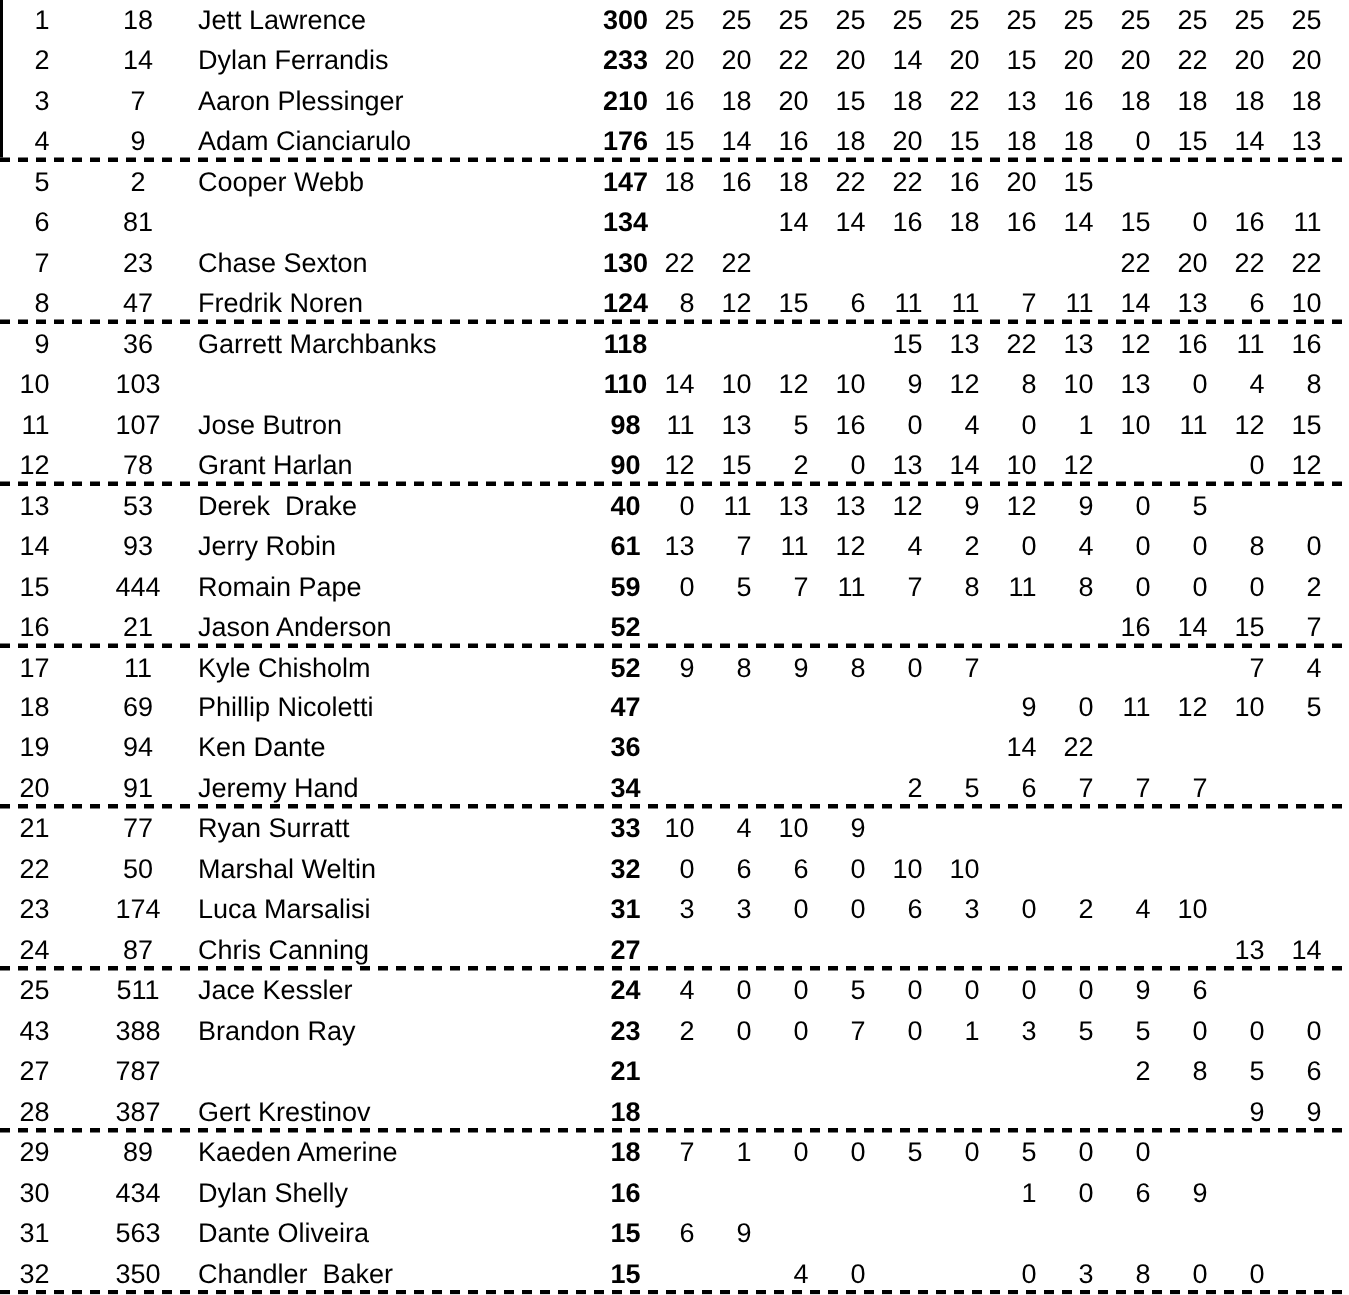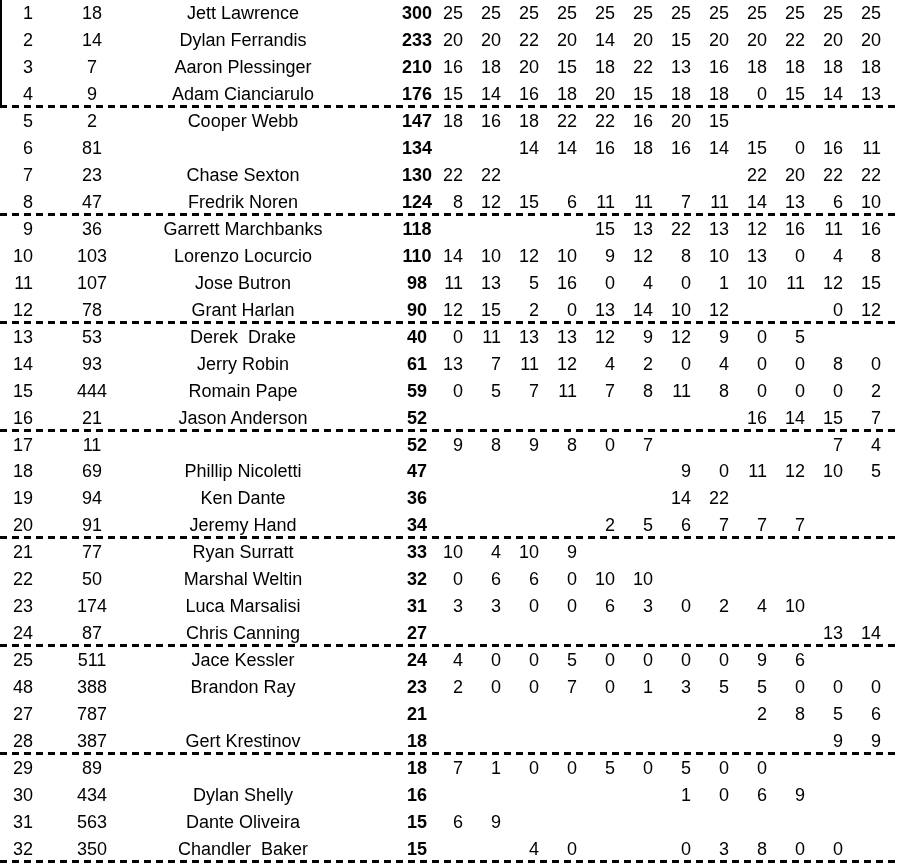--- a/index.html
+++ b/index.html
@@ -16,21 +16,21 @@
   .cell {
     position: absolute;
     top: 0;
     height: 26.97px;
     line-height: 26.97px;
     font-size: 18px;
     white-space: pre;
   }
   .pos   { left: 0;     width: 33px;  text-align: right;  }
   .num   { left: 62px;  width: 60px;  text-align: center; }
-  .name  { left: 112px; width: 262px; text-align: center;   }
+  .name  { left: 132px; width: 262px; text-align: left;   }
   .total { left: 387px; width: 60px;  text-align: center; font-weight: bold; }
   .score { width: 38px; text-align: right; }
   .divider {
     position: absolute;
     left: 0;
     width: 899px;
     height: 3px;
     background: repeating-linear-gradient(to right, #000 0, #000 7px, transparent 7px, transparent 12px);
   }
   .left-border {
@@ -204,21 +204,20 @@
         <div class="cell score" style="left: 653px;">22</div>
         <div class="cell score" style="left: 691px;">13</div>
         <div class="cell score" style="left: 729px;">12</div>
         <div class="cell score" style="left: 767px;">16</div>
         <div class="cell score" style="left: 805px;">11</div>
         <div class="cell score" style="left: 843px;">16</div>
       </div>
       <div class="row">
         <div class="cell pos">10</div>
         <div class="cell num">103</div>
-        <div class="cell name">Lorenzo Locurcio</div>
         <div class="cell total">110</div>
         <div class="cell score" style="left: 425px;">14</div>
         <div class="cell score" style="left: 463px;">10</div>
         <div class="cell score" style="left: 501px;">12</div>
         <div class="cell score" style="left: 539px;">10</div>
         <div class="cell score" style="left: 577px;">9</div>
         <div class="cell score" style="left: 615px;">12</div>
         <div class="cell score" style="left: 653px;">8</div>
         <div class="cell score" style="left: 691px;">10</div>
         <div class="cell score" style="left: 729px;">13</div>
@@ -330,20 +329,21 @@
         <div class="cell score" style="left: 653px;"></div>
         <div class="cell score" style="left: 691px;"></div>
         <div class="cell score" style="left: 729px;">16</div>
         <div class="cell score" style="left: 767px;">14</div>
         <div class="cell score" style="left: 805px;">15</div>
         <div class="cell score" style="left: 843px;">7</div>
       </div>
       <div class="row">
         <div class="cell pos">17</div>
         <div class="cell num">11</div>
+        <div class="cell name">Kyle Chisholm</div>
         <div class="cell total">52</div>
         <div class="cell score" style="left: 425px;">9</div>
         <div class="cell score" style="left: 463px;">8</div>
         <div class="cell score" style="left: 501px;">9</div>
         <div class="cell score" style="left: 539px;">8</div>
         <div class="cell score" style="left: 577px;">0</div>
         <div class="cell score" style="left: 615px;">7</div>
         <div class="cell score" style="left: 653px;"></div>
         <div class="cell score" style="left: 691px;"></div>
         <div class="cell score" style="left: 729px;"></div>
@@ -489,21 +489,21 @@
         <div class="cell score" style="left: 577px;">0</div>
         <div class="cell score" style="left: 615px;">0</div>
         <div class="cell score" style="left: 653px;">0</div>
         <div class="cell score" style="left: 691px;">0</div>
         <div class="cell score" style="left: 729px;">9</div>
         <div class="cell score" style="left: 767px;">6</div>
         <div class="cell score" style="left: 805px;"></div>
         <div class="cell score" style="left: 843px;"></div>
       </div>
       <div class="row">
-        <div class="cell pos">48</div>
+        <div class="cell pos">43</div>
         <div class="cell num">388</div>
         <div class="cell name">Brandon Ray</div>
         <div class="cell total">23</div>
         <div class="cell score" style="left: 425px;">2</div>
         <div class="cell score" style="left: 463px;">0</div>
         <div class="cell score" style="left: 501px;">0</div>
         <div class="cell score" style="left: 539px;">7</div>
         <div class="cell score" style="left: 577px;">0</div>
         <div class="cell score" style="left: 615px;">1</div>
         <div class="cell score" style="left: 653px;">3</div>
@@ -544,20 +544,21 @@
         <div class="cell score" style="left: 653px;"></div>
         <div class="cell score" style="left: 691px;"></div>
         <div class="cell score" style="left: 729px;"></div>
         <div class="cell score" style="left: 767px;"></div>
         <div class="cell score" style="left: 805px;">9</div>
         <div class="cell score" style="left: 843px;">9</div>
       </div>
       <div class="row">
         <div class="cell pos">29</div>
         <div class="cell num">89</div>
+        <div class="cell name">Kaeden Amerine</div>
         <div class="cell total">18</div>
         <div class="cell score" style="left: 425px;">7</div>
         <div class="cell score" style="left: 463px;">1</div>
         <div class="cell score" style="left: 501px;">0</div>
         <div class="cell score" style="left: 539px;">0</div>
         <div class="cell score" style="left: 577px;">5</div>
         <div class="cell score" style="left: 615px;">0</div>
         <div class="cell score" style="left: 653px;">5</div>
         <div class="cell score" style="left: 691px;">0</div>
         <div class="cell score" style="left: 729px;">0</div>

